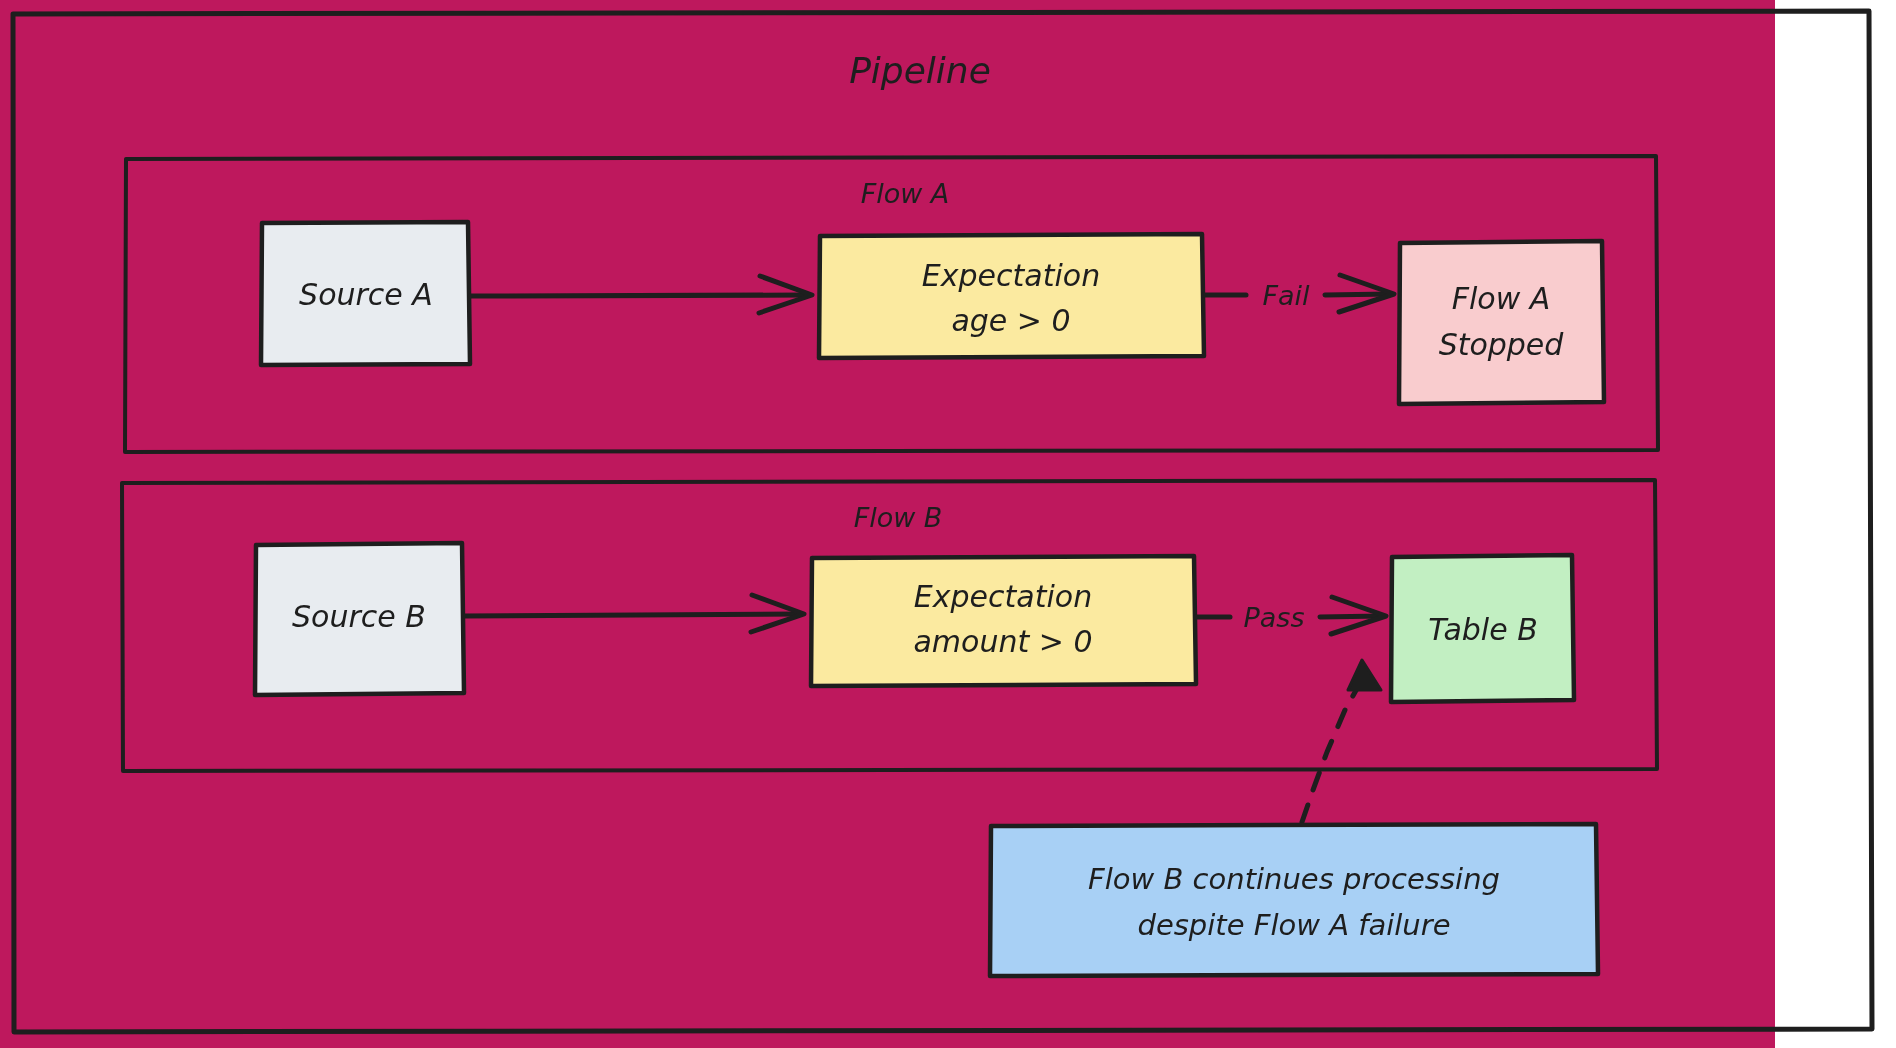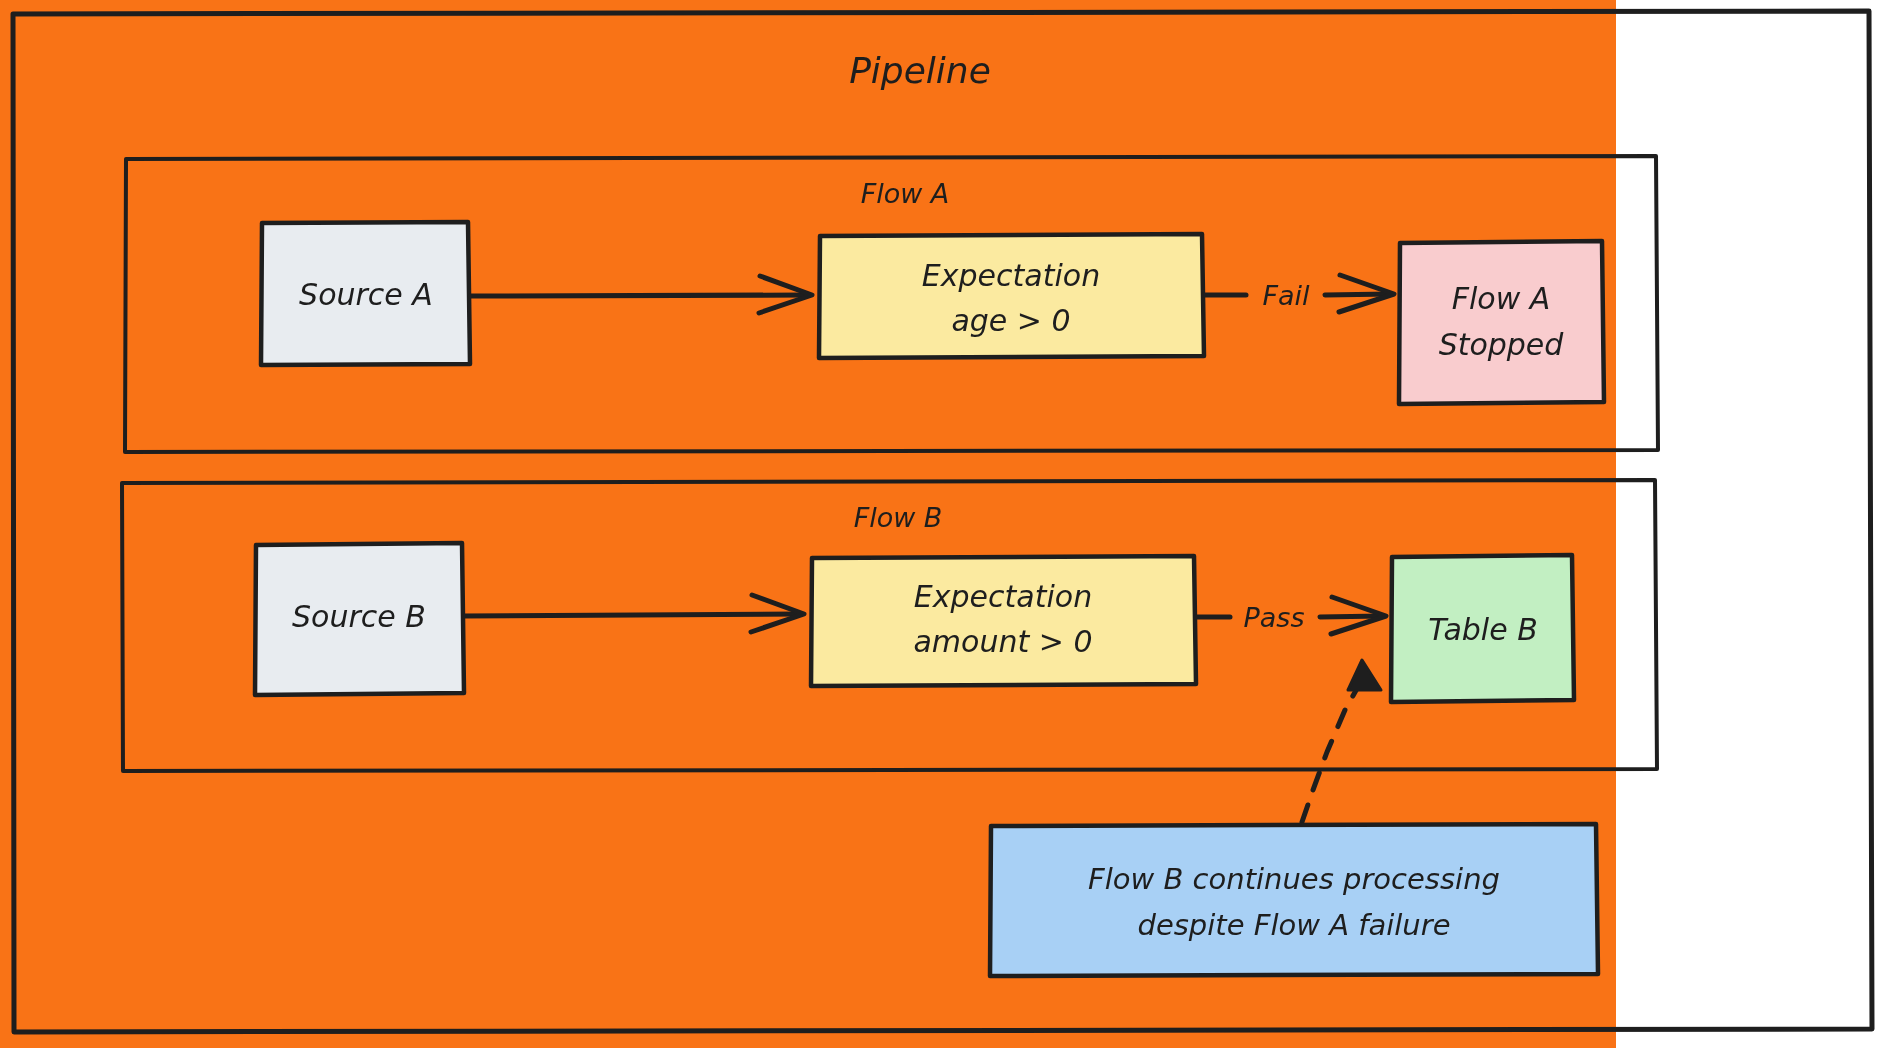--- a/index.html
+++ b/index.html
@@ -8,23 +8,23 @@
     background: #ffffff;
   }
   body {
     width: 1896px;
     height: 1048px;
     font-family: "DejaVu Sans", sans-serif;
     overflow: hidden;
   }
   #stage {
     position: relative;
-    width: 1616px;
+    width: 1775px;
     height: 1048px;
-    background: #f97316;
+    background: #be185d;
   }
   svg.layer {
     position: absolute;
     left: 0;
     top: 0;
     width: 1896px;
     height: 1048px;
     overflow: visible;
   }
   .hand-text {

